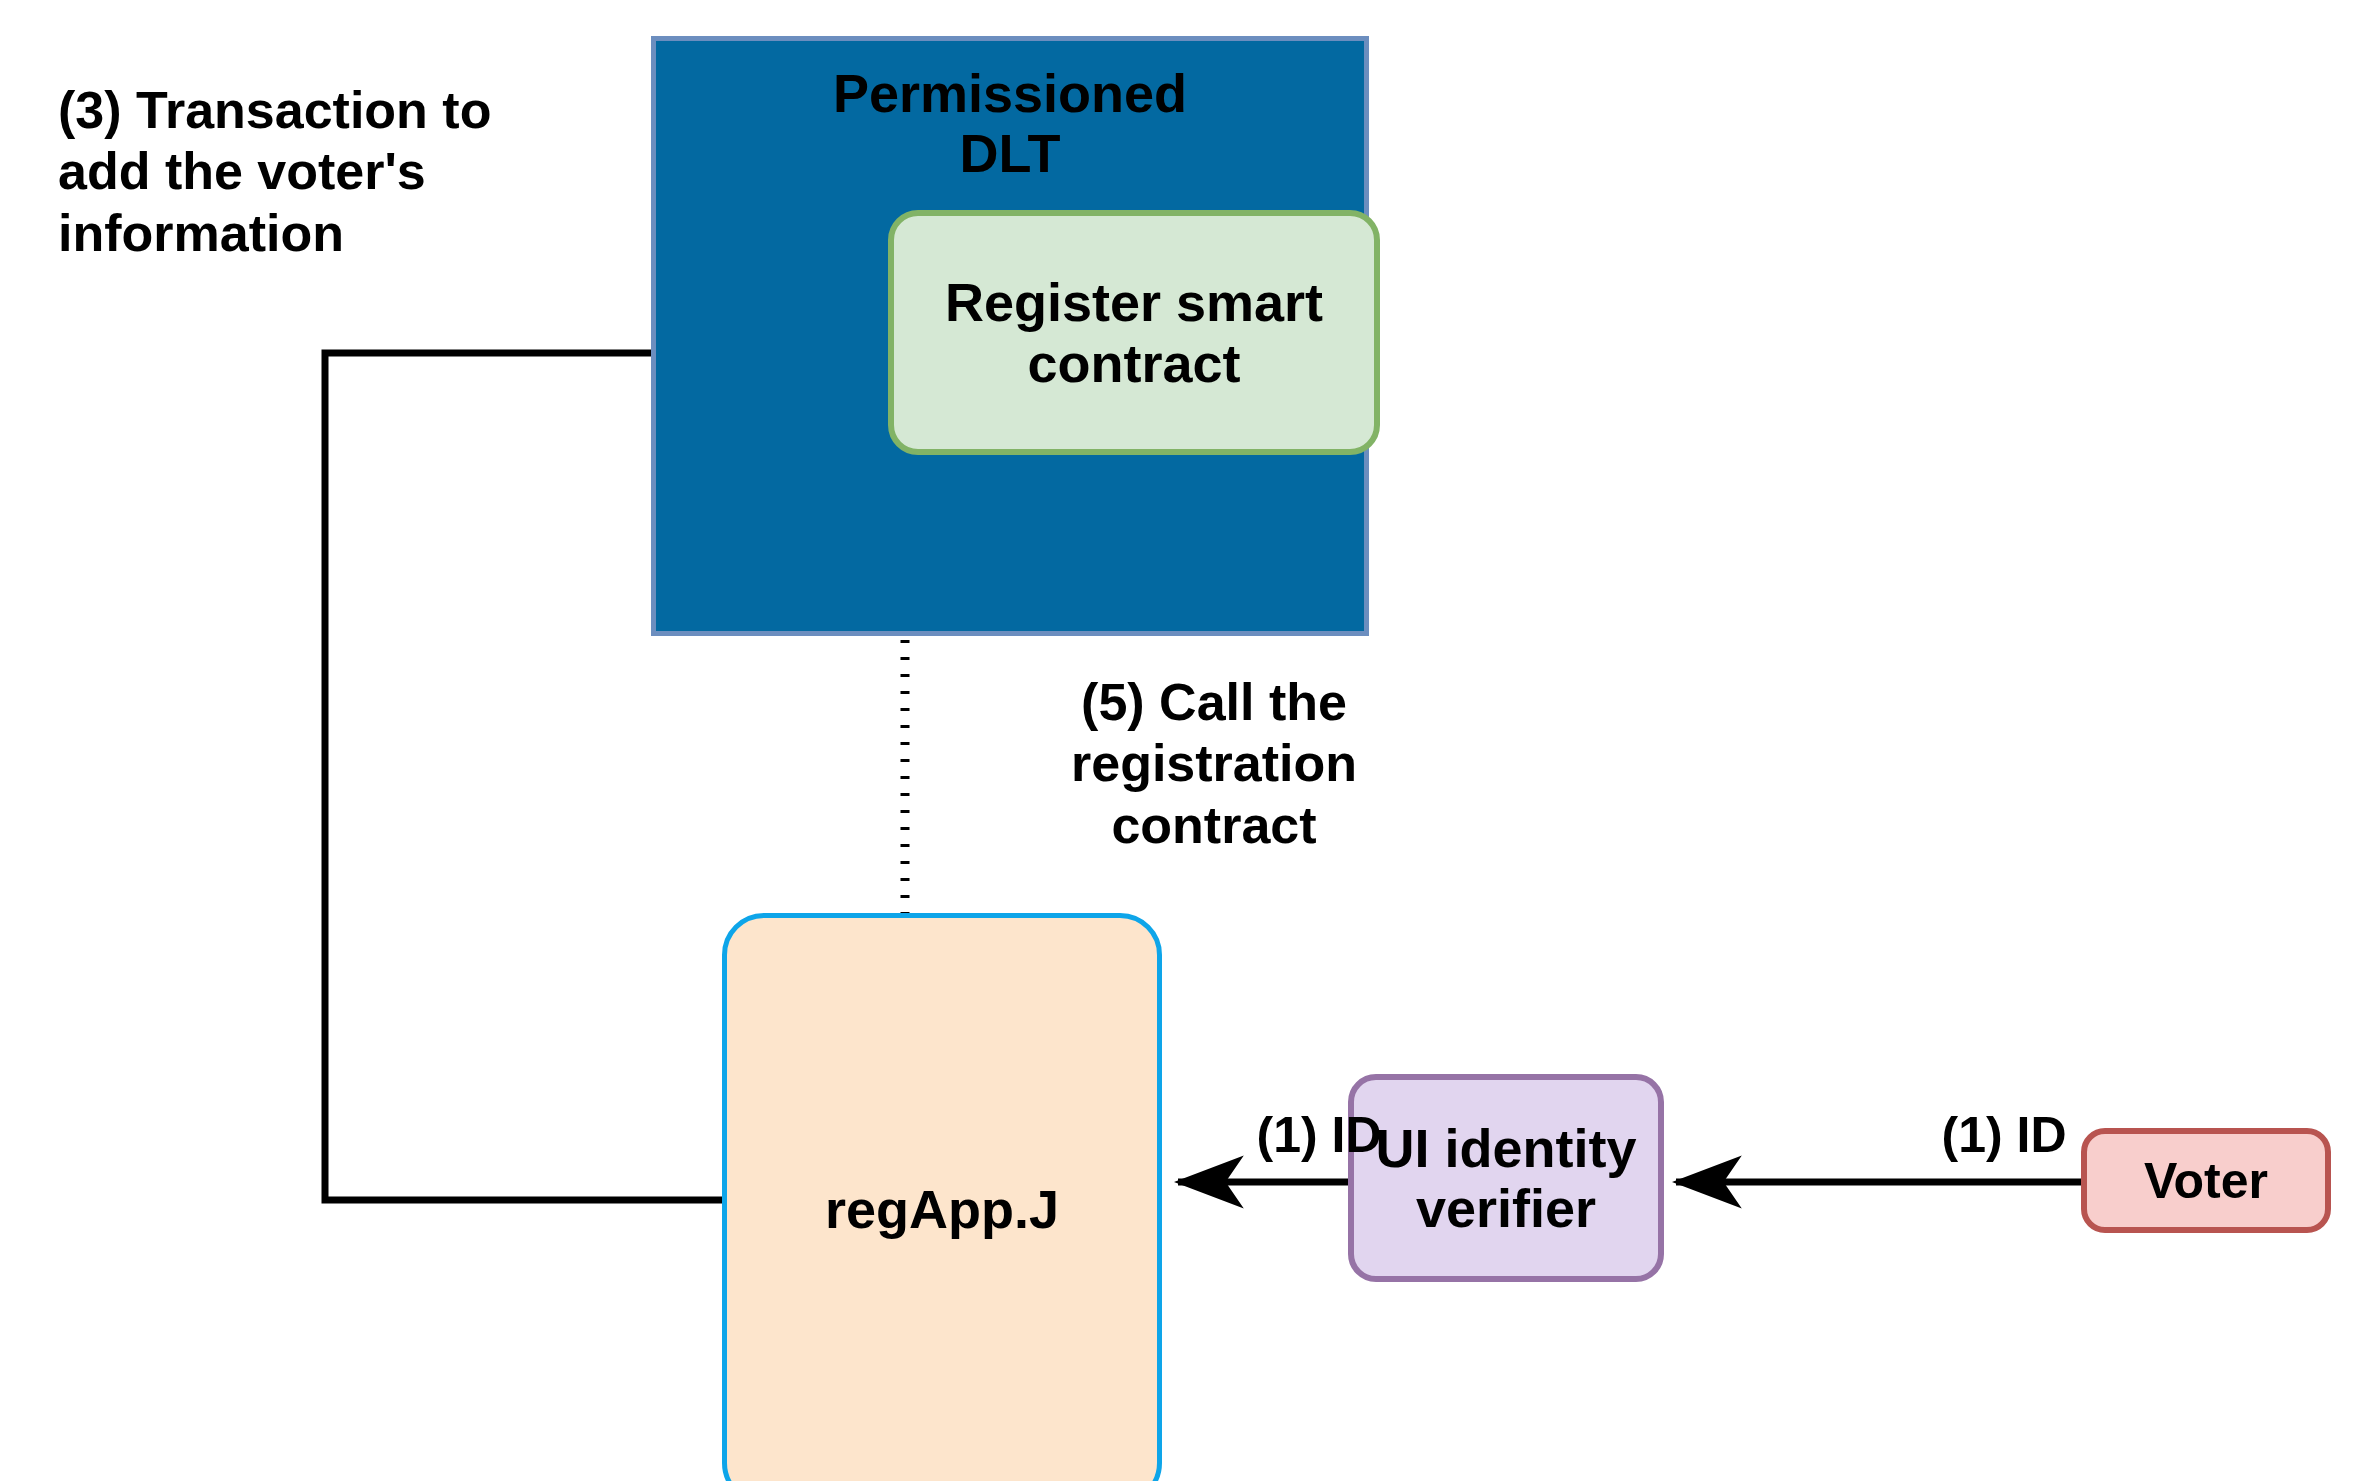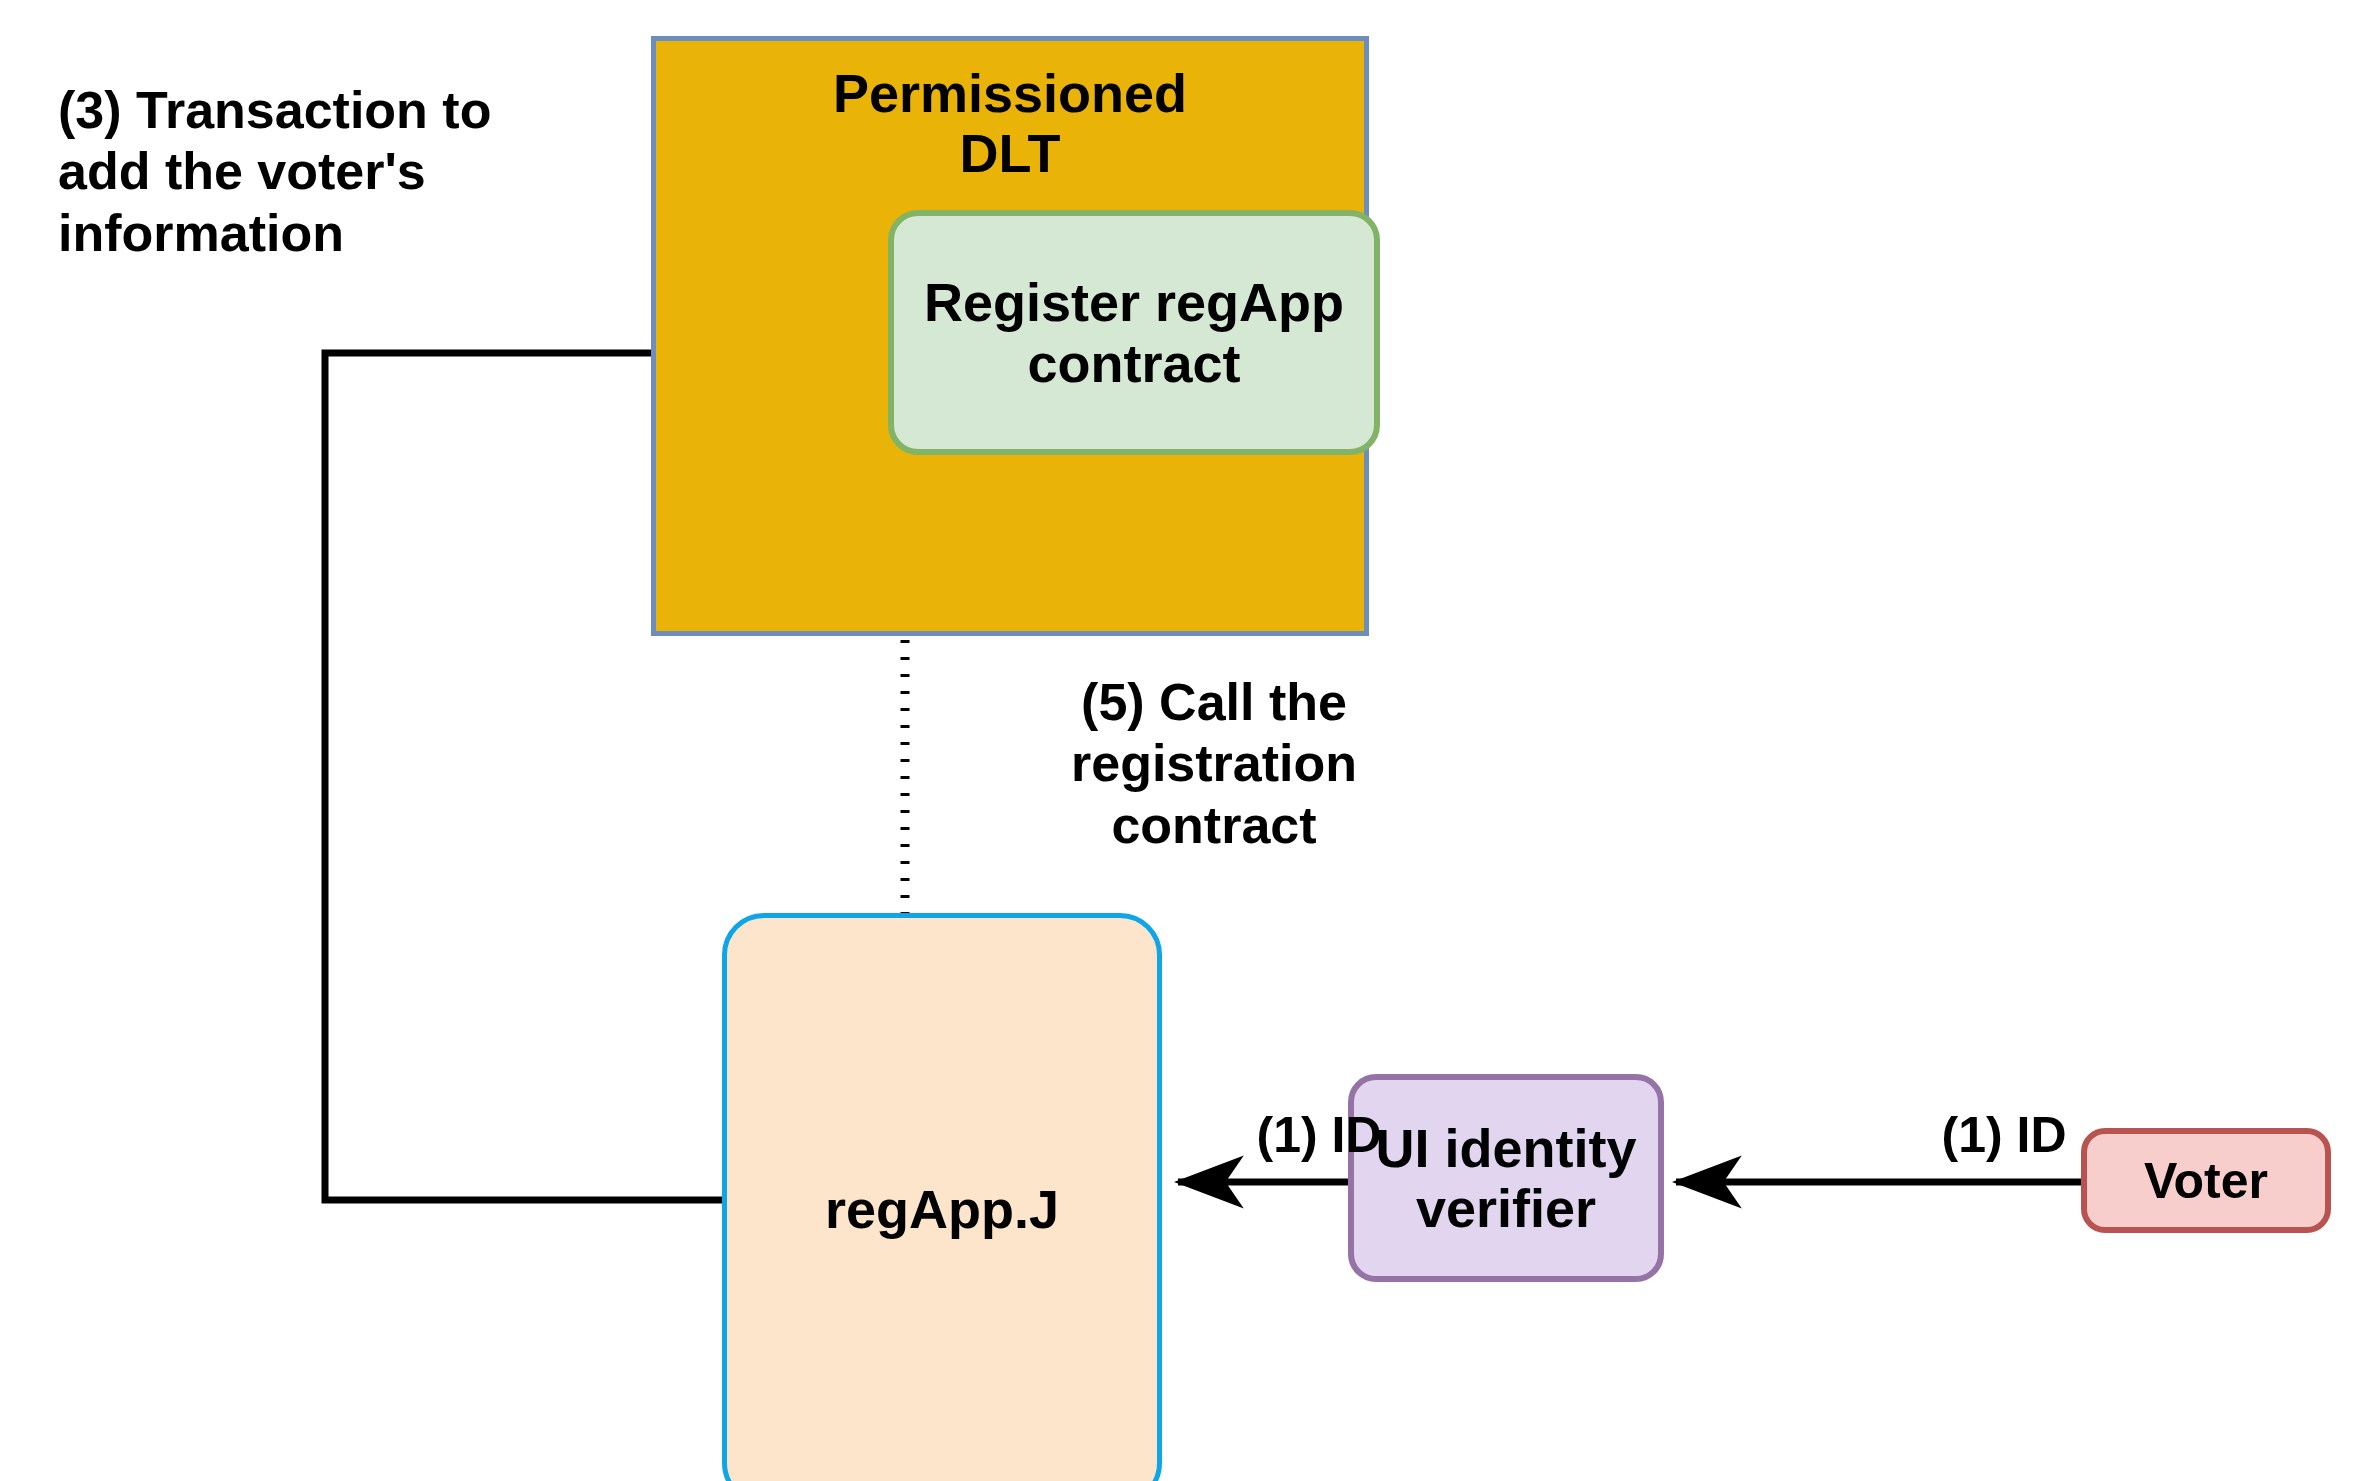--- a/index.html
+++ b/index.html
@@ -36,21 +36,21 @@
     color: #000000;
     line-height: 1.12;
     white-space: pre-line;
   }
   
   #dlt-container {
     left: 651px;
     top: 36px;
     width: 718px;
     height: 600px;
-    background: #eab308;
+    background: #0369a1;
     border: 5px solid #6c8ebf;
     align-items: flex-start;
     justify-content: center;
     padding-top: 22px;
     font-size: 54px;
   }
   
   #register-contract {
     left: 888px;
     top: 210px;
@@ -149,21 +149,21 @@
     <path d="M 905,915 L 905,601 L 1117,601 L 1117,468" fill="none" stroke="#000000" stroke-width="9" stroke-dasharray="3 14" stroke-linecap="butt" stroke-linejoin="miter" marker-end="url(#arrowhead-dot)"></path>
 
     <path d="M 1348,1182 L 1178,1182" fill="none" stroke="#000000" stroke-width="7" marker-end="url(#arrowhead)"></path>
 
     <path d="M 2081,1182 L 1676,1182" fill="none" stroke="#000000" stroke-width="7" marker-end="url(#arrowhead)"></path>
   </svg>
 
   <div class="node" id="dlt-container">Permissioned
 DLT</div>
 
-  <div class="node" id="register-contract">Register regApp
+  <div class="node" id="register-contract">Register smart
 contract</div>
 
   <div class="node" id="regapp">regApp.J</div>
 
   <div class="node" id="ui-identity-verifier">UI identity
 verifier</div>
 
   <div class="node" id="voter">Voter</div>
 
   <div class="edge-label" id="label-transaction">(3) Transaction to

